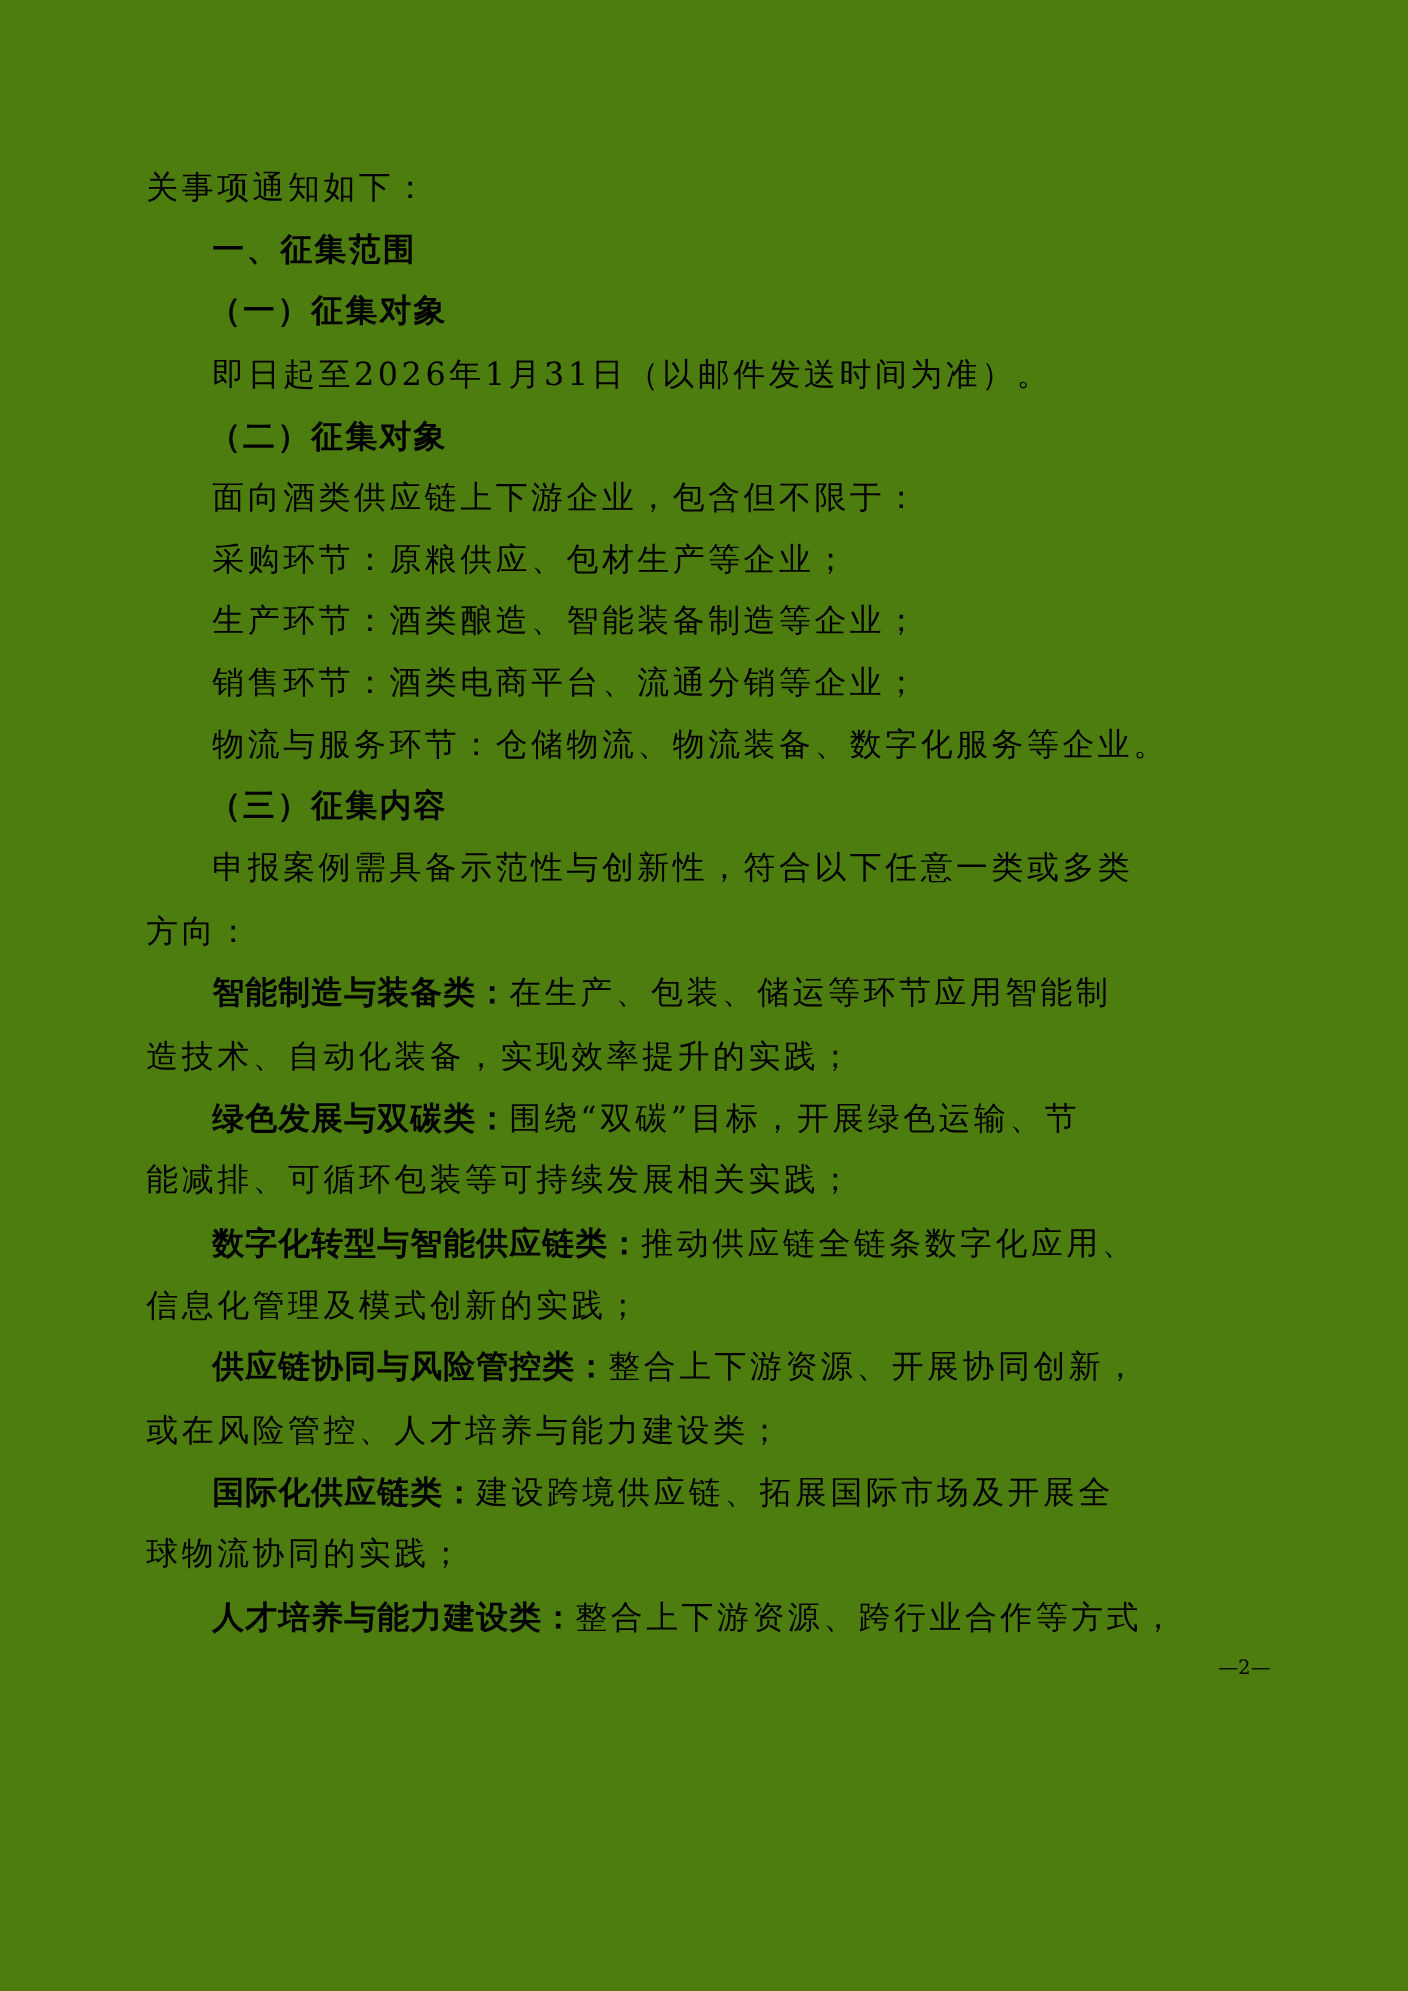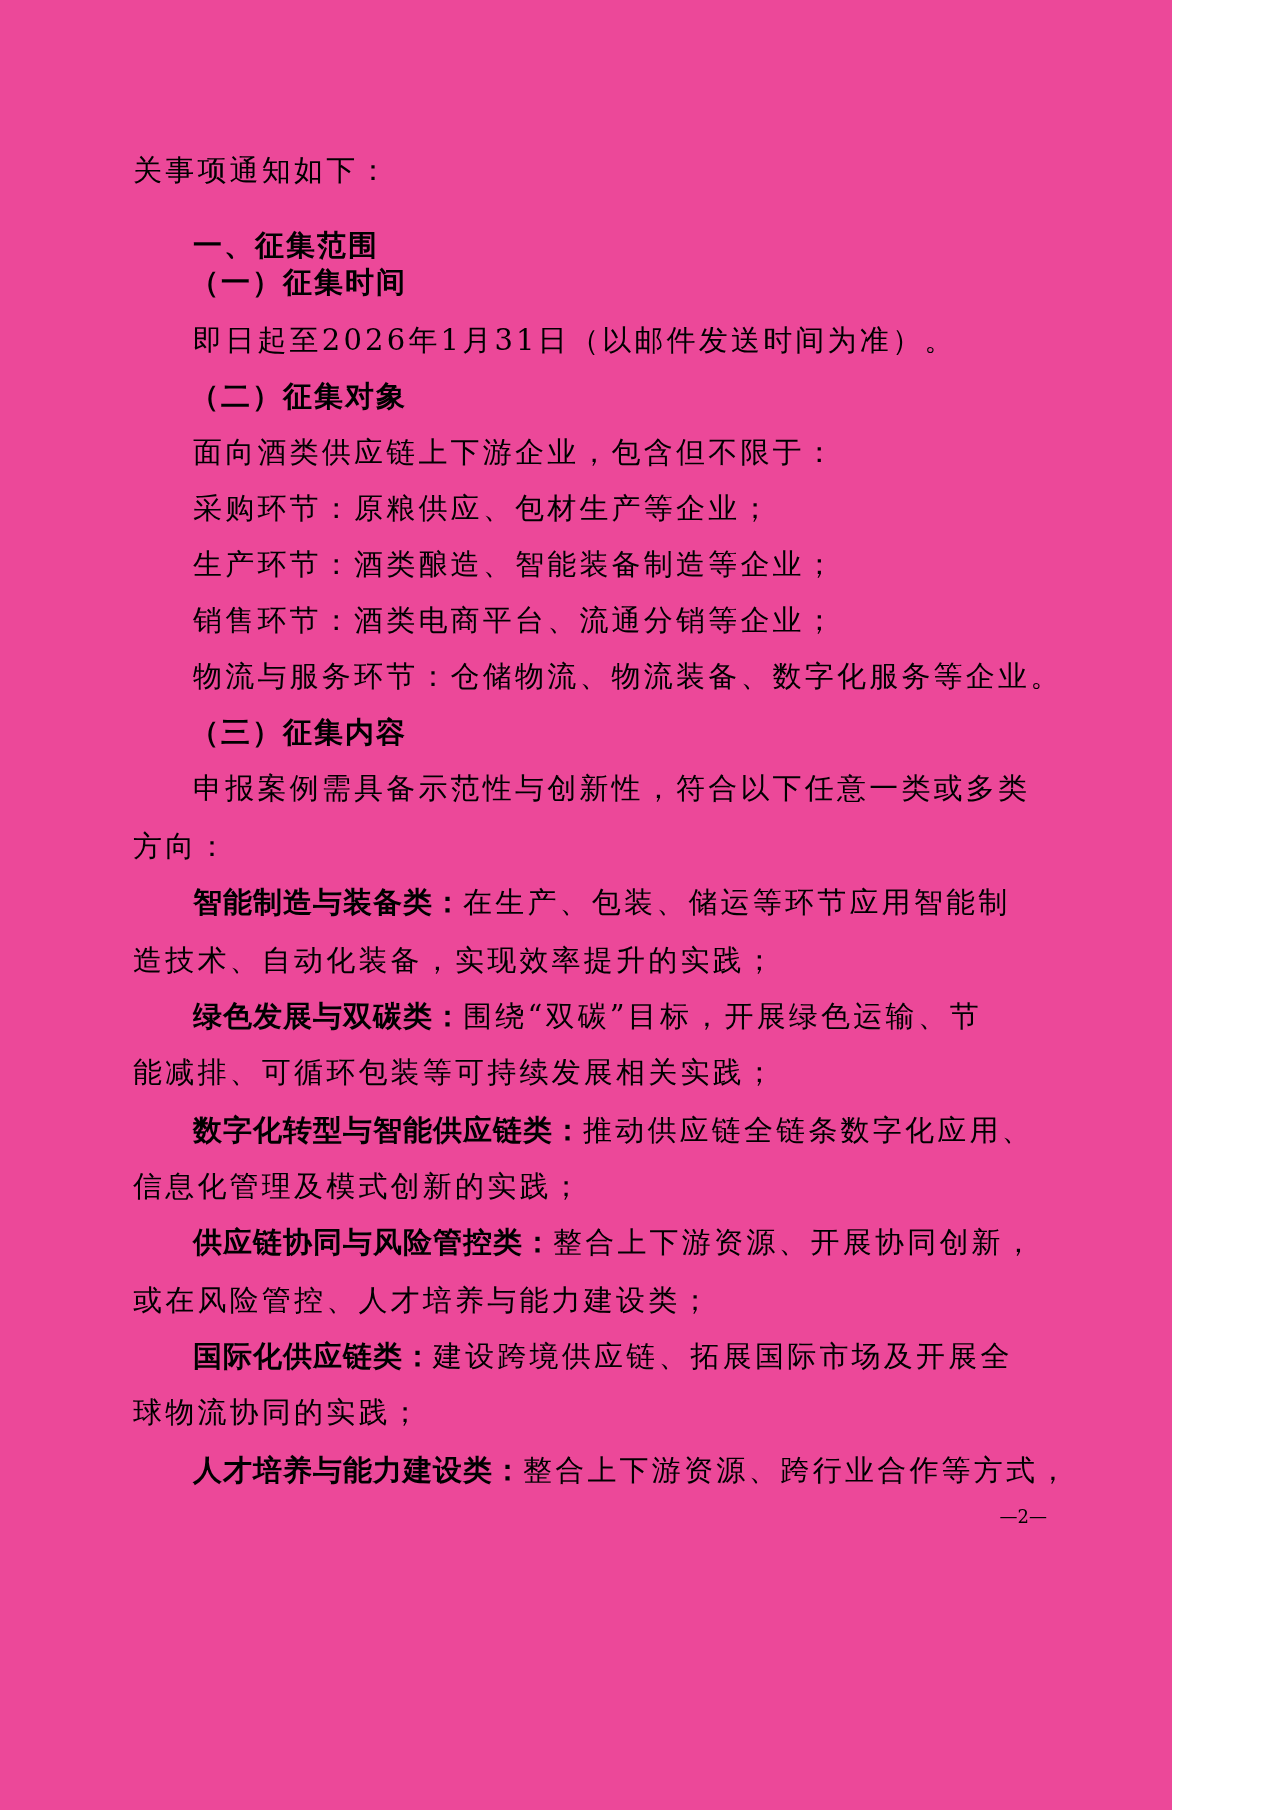--- a/index.html
+++ b/index.html
@@ -1,42 +1,42 @@
 <!DOCTYPE html>
 <html><head>
 <meta charset="utf-8">
 <style>
   html, body { margin: 0; padding: 0; background: #ffffff; }
   body { width: 1280px; height: 1810px; position: relative; overflow: hidden; }
   .page {
-    position: absolute; left: 0; top: 0; width: 1172px; height: 1810px;
-    background: #ec4899; color: #000000;
+    position: absolute; left: 0; top: 0; width: 1280px; height: 1810px;
+    background: #4d7c0f; color: #000000;
     font-family: "DejaVu Serif", "Liberation Serif", serif;
   }
   .line {
     position: absolute; left: 133px; white-space: nowrap;
     font-size: 29px; line-height: 40px; letter-spacing: 3.2px;
     font-weight: normal;
   }
   .indent { left: 193px; }
-  .h1 { font-family: "DejaVu Sans", "Liberation Sans", sans-serif; font-weight: bold; letter-spacing: 2px; margin-top: 19px; }
+  .h1 { font-family: "DejaVu Sans", "Liberation Sans", sans-serif; font-weight: bold; letter-spacing: 2px; }
   .h2 { font-family: "DejaVu Sans", "Liberation Sans", sans-serif; font-weight: bold; letter-spacing: 2px; left: 190px; }
   .bold { font-family: "DejaVu Sans", "Liberation Sans", sans-serif; font-weight: bold; letter-spacing: 1px; text-align: center; }
   .page-number {
     position: absolute; right: 120px; top: 1710px;
     font-size: 18px; font-family: "DejaVu Serif", serif; color: #000;
   }
 </style>
 </head>
 <body>
 
 <div class="page">
   <div class="line" style="top:150px">关事项通知如下：</div>
   <div class="line indent h1" style="top:206px">一、征集范围</div>
-  <div class="line h2" style="top:262px">（一）征集时间</div>
+  <div class="line h2" style="top:262px">（一）征集对象</div>
   <div class="line indent" style="top:320px">即日起至2026年1月31日（以邮件发送时间为准）。</div>
   <div class="line h2" style="top:376px">（二）征集对象</div>
   <div class="line indent" style="top:432px">面向酒类供应链上下游企业，包含但不限于：</div>
   <div class="line indent" style="top:488px">采购环节：原粮供应、包材生产等企业；</div>
   <div class="line indent" style="top:544px">生产环节：酒类酿造、智能装备制造等企业；</div>
   <div class="line indent" style="top:600px">销售环节：酒类电商平台、流通分销等企业；</div>
   <div class="line indent" style="top:656px">物流与服务环节：仓储物流、物流装备、数字化服务等企业。</div>
   <div class="line h2" style="top:712px">（三）征集内容</div>
   <div class="line indent" style="top:768px">申报案例需具备示范性与创新性，符合以下任意一类或多类</div>
   <div class="line" style="top:826px">方向：</div>

